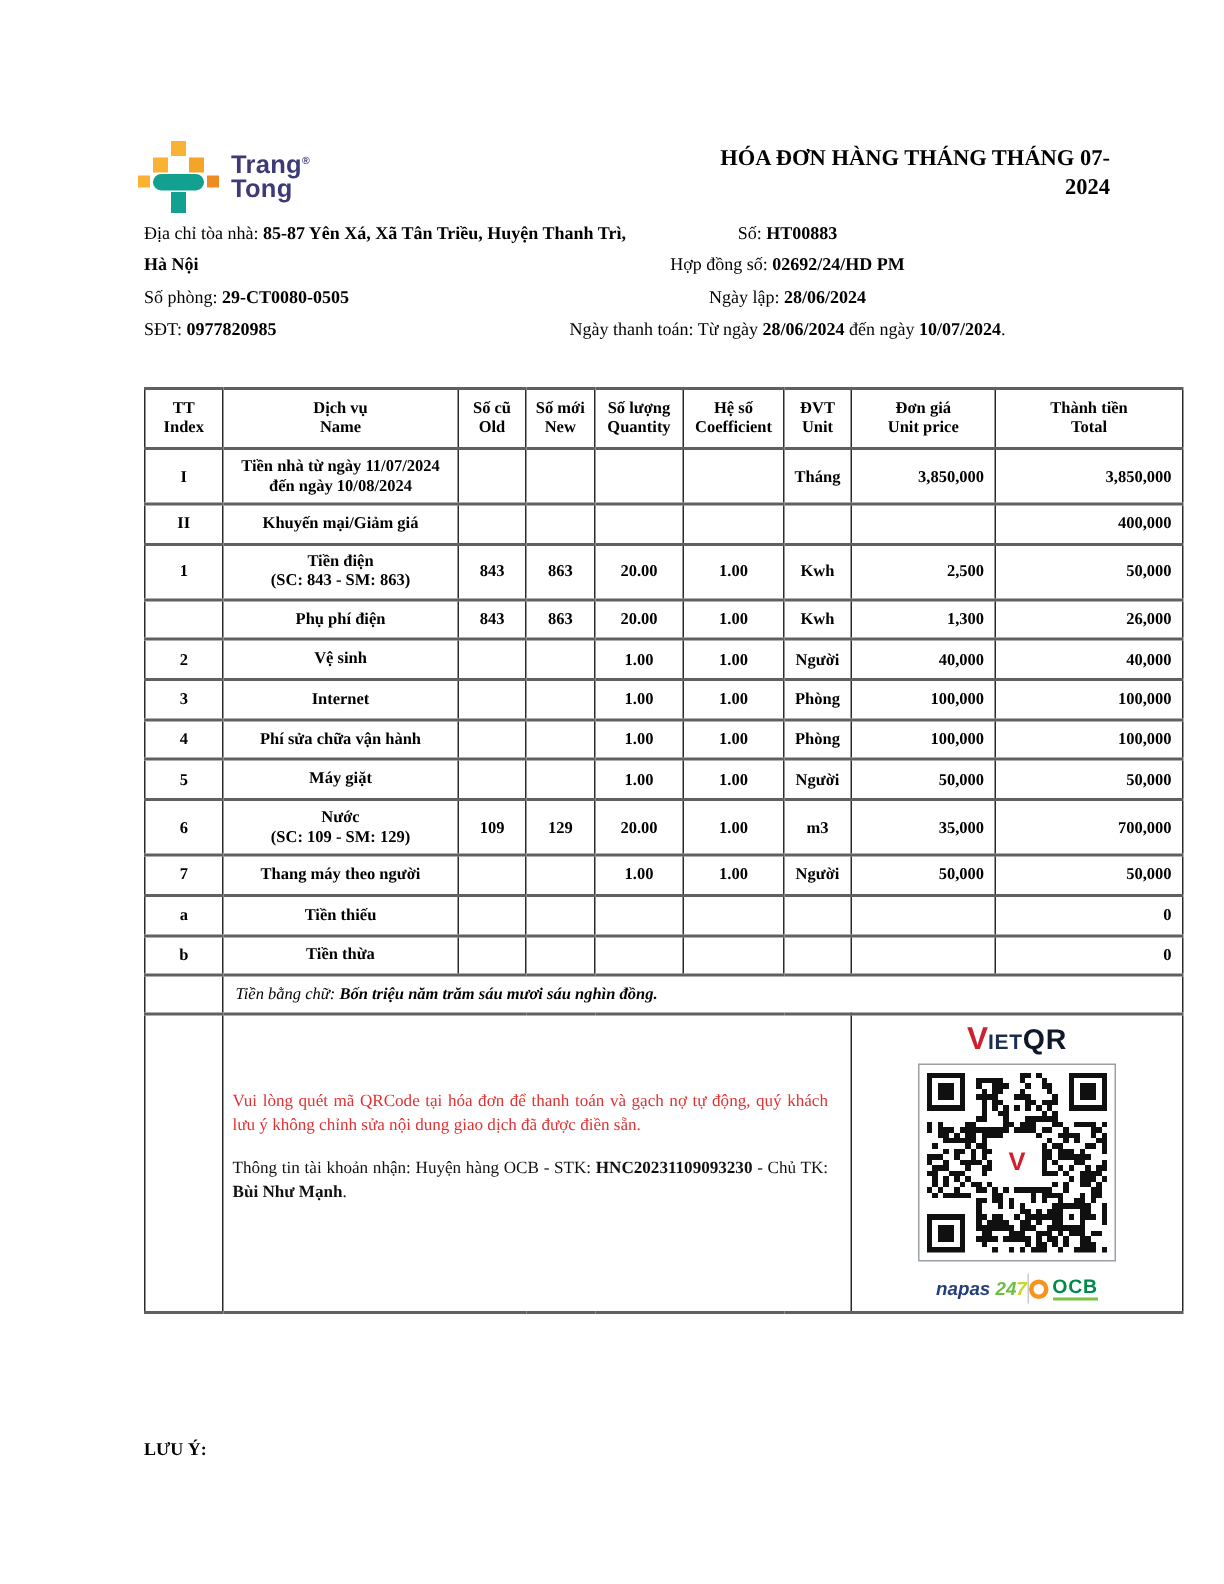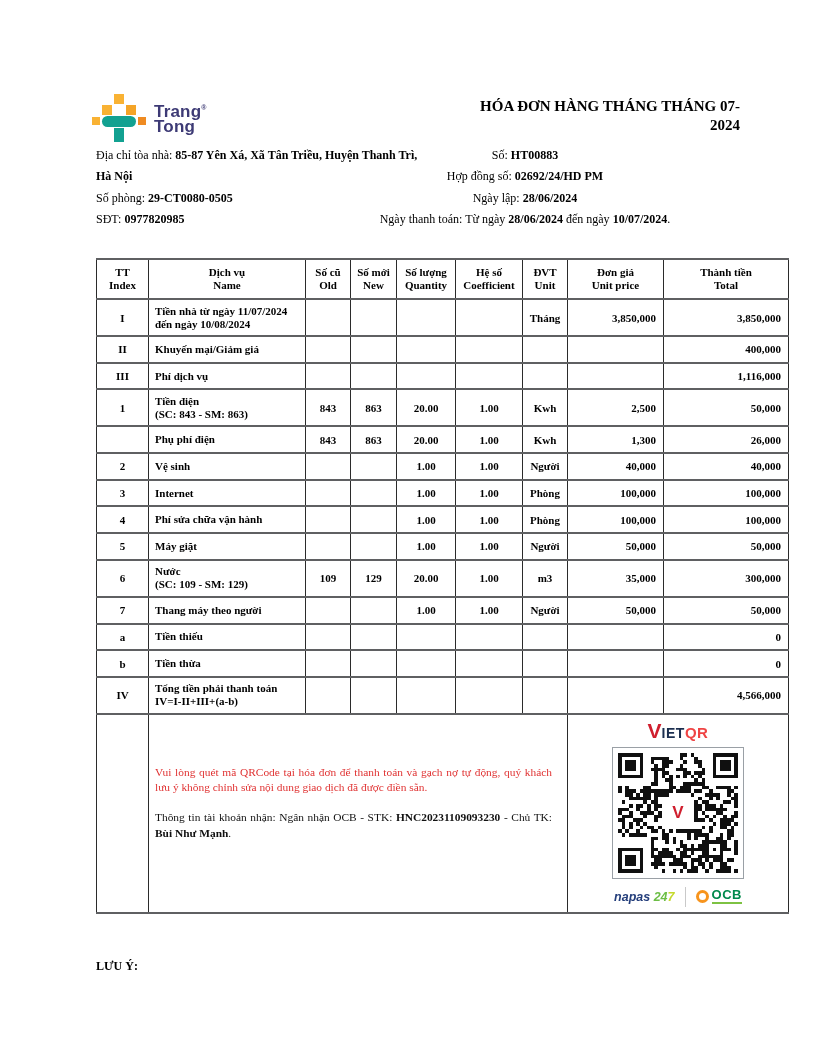--- a/index.html
+++ b/index.html
@@ -32,45 +32,45 @@
   
   table.inv{position:absolute;left:96px;top:258px;width:692px;border-collapse:collapse;
             table-layout:fixed;font-size:11px;}
   table.inv th,table.inv td{
       border-left:1px solid #2b2b2b;border-right:1px solid #2b2b2b;
       border-top:2px solid #5f6062;border-bottom:2px solid #5f6062;
       padding:0 6px;vertical-align:middle;font-weight:bold;overflow:hidden;}
   table.inv th{text-align:center;line-height:13px;height:38px;}
   tr.nm td{height:24.7px;}
   tr.tl td{height:35px;}
-  .c-name{white-space:pre-line;line-height:13px;text-align:left;}
+  .c-name{white-space:pre-line;line-height:13px;text-align:center;}
   .ctr{text-align:center;}
   .num{text-align:right;padding-right:7px !important;}
 
   tr.words td{height:24px;}
   .words-cell{font-style:italic;text-align:left;font-weight:normal !important;padding-left:8px !important;}
   .words-cell .amt{font-weight:bold;}
 
   
   tr.payrow td{height:197px;vertical-align:top;font-weight:normal !important;}
   .pay-text{padding:50px 9px 0 0;text-align:justify;font-size:11.4px;}
   .pay-note{color:#E03232;line-height:15.5px;margin:0 0 13px 0;}
   .pay-acct{line-height:16px;margin:0;color:#111;}
   .pay-qr-cell{text-align:center;}
   .vietqr-logo{font-family:"Liberation Sans",sans-serif;font-weight:bold;margin-top:5px;line-height:22px;}
   .vq-v{color:#D01F2E;font-size:21px;}
   .vq-iet{color:#1B2E4F;font-size:14px;letter-spacing:.5px;}
-  .vq-qr{color:#ef4444;font-size:15px;letter-spacing:.5px;}
+  .vq-qr{color:#0f172a;font-size:19px;letter-spacing:.5px;}
   .qr-box{position:relative;width:120px;height:120px;border:1px solid #9aa0a6;
           background:#fff;padding:5px;margin:2px auto 7px auto;}
   .qr-box svg{display:block;}
   .qr-center{position:absolute;left:50%;top:50%;transform:translate(-50%,-50%);
              width:24px;height:24px;background:#fff;display:flex;align-items:center;justify-content:center;}
   .qr-v{color:#D01F2E;font-family:"Liberation Sans",sans-serif;font-weight:bold;font-size:17px;}
-  .pay-logos{display:flex;align-items:center;justify-content:center;gap:10px;height:22px;}
+  .pay-logos{display:flex;align-items:center;justify-content:center;height:22px;}
   .napas{font-family:"Liberation Sans",sans-serif;font-style:italic;font-weight:bold;
          font-size:12.5px;color:#243E7B;}
   .napas .g{color:#6CBE45;}
   .napas .y{color:#C5D92D;}
   .logo-div{width:1px;height:20px;background:#c9c9c9;}
   .ocb{display:flex;align-items:center;gap:3px;}
   .ocb-ring{width:13px;height:13px;border-radius:50%;border:3.5px solid #F7941D;box-sizing:border-box;background:#fff;}
   .ocb-col{display:flex;flex-direction:column;align-items:flex-start;}
   .ocb-text{color:#00894C;font-weight:bold;font-family:"Liberation Sans",sans-serif;
             font-size:13px;line-height:12px;letter-spacing:.5px;}
@@ -182,31 +182,20 @@
           <td class="ctr">II</td>
           <td class="c-name">Khuyến mại/Giảm giá</td>
           <td class="ctr"></td>
           <td class="ctr"></td>
           <td class="ctr"></td>
           <td class="ctr"></td>
           <td class="ctr"></td>
           <td class="num"></td>
           <td class="num">400,000</td>
         </tr>
-        <tr class="nm">
-          <td class="ctr">III</td>
-          <td class="c-name">Phí dịch vụ</td>
-          <td class="ctr"></td>
-          <td class="ctr"></td>
-          <td class="ctr"></td>
-          <td class="ctr"></td>
-          <td class="ctr"></td>
-          <td class="num"></td>
-          <td class="num">1,116,000</td>
-        </tr>
         <tr class="tl">
           <td class="ctr">1</td>
           <td class="c-name">Tiền điện
 (SC: 843 - SM: 863)</td>
           <td class="ctr">843</td>
           <td class="ctr">863</td>
           <td class="ctr">20.00</td>
           <td class="ctr">1.00</td>
           <td class="ctr">Kwh</td>
           <td class="num">2,500</td>
@@ -270,21 +259,21 @@
         <tr class="tl">
           <td class="ctr">6</td>
           <td class="c-name">Nước
 (SC: 109 - SM: 129)</td>
           <td class="ctr">109</td>
           <td class="ctr">129</td>
           <td class="ctr">20.00</td>
           <td class="ctr">1.00</td>
           <td class="ctr">m3</td>
           <td class="num">35,000</td>
-          <td class="num">300,000</td>
+          <td class="num">700,000</td>
         </tr>
         <tr class="nm">
           <td class="ctr">7</td>
           <td class="c-name">Thang máy theo người</td>
           <td class="ctr"></td>
           <td class="ctr"></td>
           <td class="ctr">1.00</td>
           <td class="ctr">1.00</td>
           <td class="ctr">Người</td>
           <td class="num">50,000</td>
@@ -305,40 +294,32 @@
           <td class="ctr">b</td>
           <td class="c-name">Tiền thừa</td>
           <td class="ctr"></td>
           <td class="ctr"></td>
           <td class="ctr"></td>
           <td class="ctr"></td>
           <td class="ctr"></td>
           <td class="num"></td>
           <td class="num">0</td>
         </tr>
-        <tr class="tl">
-          <td class="ctr">IV</td>
-          <td class="c-name">Tổng tiền phải thanh toán
-IV=I-II+III+(a-b)</td>
-          <td class="ctr"></td>
-          <td class="ctr"></td>
-          <td class="ctr"></td>
-          <td class="ctr"></td>
-          <td class="ctr"></td>
-          <td class="num"></td>
-          <td class="num">4,566,000</td>
-        </tr>
       </tbody>
     <tbody>
+      <tr class="words">
+        <td class="ctr"></td>
+        <td class="words-cell" colspan="8"><span>Tiền bằng chữ: </span><span class="amt">Bốn triệu năm trăm sáu mươi sáu nghìn đồng.</span></td>
+      </tr>
       <tr class="payrow">
         <td></td>
         <td colspan="6">
           <div class="pay-text">
             <p class="pay-note">Vui lòng quét mã QRCode tại hóa đơn để thanh toán và gạch nợ tự động, quý khách lưu ý không chỉnh sửa nội dung giao dịch đã được điền sẵn.</p>
-            <p class="pay-acct"><span>Thông tin tài khoản nhận: Ngân nhận OCB - STK: </span><span class="b">HNC20231109093230</span><span> - Chủ TK: </span><span class="b">Bùi Như Mạnh</span><span>.</span></p>
+            <p class="pay-acct"><span>Thông tin tài khoản nhận: Huyện hàng OCB - STK: </span><span class="b">HNC20231109093230</span><span> - Chủ TK: </span><span class="b">Bùi Như Mạnh</span><span>.</span></p>
           </div>
         </td>
         <td colspan="2" class="pay-qr-cell">
           <div class="vietqr-logo"><span class="vq-v">V</span><span class="vq-iet">IET</span><span class="vq-qr">QR</span></div>
           <div class="qr-box">
             <svg id="qr-svg" width="120" height="120" viewBox="0 0 33 33" shape-rendering="crispEdges">
                 <g fill="#101010">
                   <rect x="0" y="0" width="1" height="1"></rect>
                   <rect x="1" y="0" width="1" height="1"></rect>
                   <rect x="2" y="0" width="1" height="1"></rect>

